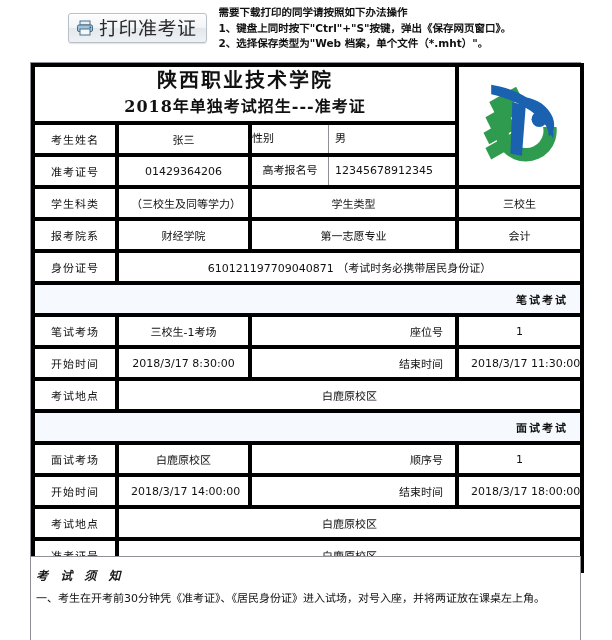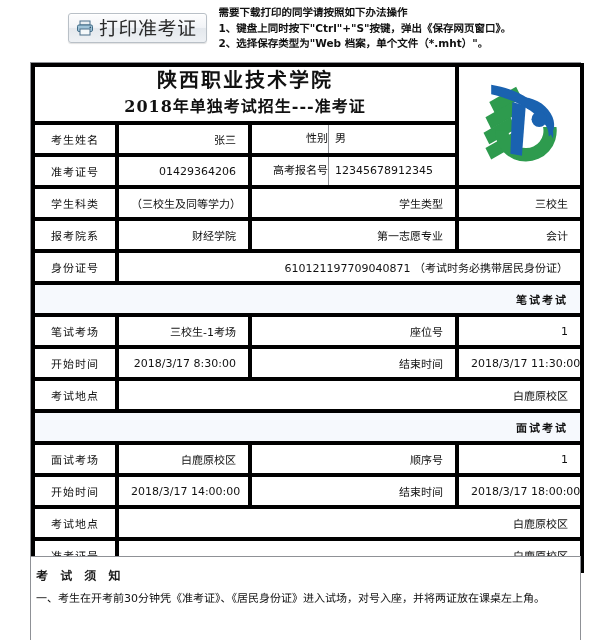--- a/index.html
+++ b/index.html
@@ -91,21 +91,21 @@
     font-family: "DejaVu Sans", "Liberation Sans", sans-serif;
     color: #111;
     overflow: hidden;
     white-space: nowrap;
     margin-top: 44px;
   }
   td.lbl {
     text-align: center;
     letter-spacing: 1px;
   }
-  td.val { text-align: right; }
+  td.val { text-align: center; }
   td.ctr { text-align: right; }
 
   
   td.title-cell {
     height: 62px;
     text-align: center;
     padding: 0;
     border-right: 1px solid #8f9196;
   }
   .title-line1 {
@@ -153,20 +153,21 @@
     height: 84px;
     padding: 9px 5px 0 5px;
     overflow: hidden;
   }
   #notice-title {
     font-size: 12px;
     font-weight: bold;
     letter-spacing: 4px;
     margin-bottom: 7px;
     font-family: "DejaVu Sans", "Liberation Sans", sans-serif;
+    font-style: italic;
   }
   .notice-line {
     font-size: 11px;
     line-height: 17px;
     white-space: nowrap;
     font-family: "DejaVu Sans", "Liberation Sans", sans-serif;
     color: #111;
   }
 </style>
 </head>
@@ -224,27 +225,27 @@
                 <circle cx="70" cy="48" r="8" fill="#1a62b0"></circle>
               </g>
             </svg>
           </span>
         </td>
       </tr>
 
       <tr>
         <td class="lbl">考生姓名</td>
         <td class="val">张三</td>
-        <td class="val" style="padding-left: 0px; position: relative; text-align: left;"><span style="display: inline-block; width: 76px; text-align: right; font-family: Liberation Serif, serif;">性别</span><span style="display: inline-block; width: 1px; height: 28px; background: rgb(143, 145, 150); vertical-align: middle; margin: 0px 6px 0px 0px;"></span><span>男</span></td>
+        <td class="val" style="padding-left: 0px; position: relative; text-align: left;"><span style="display: inline-block; width: 76px; text-align: left; font-family: Liberation Serif, serif;">性别</span><span style="display: inline-block; width: 1px; height: 28px; background: rgb(143, 145, 150); vertical-align: middle; margin: 0px 6px 0px 0px;"></span><span>男</span></td>
       </tr>
 
       <tr>
         <td class="lbl">准考证号</td>
         <td class="val">01429364206</td>
-        <td class="val" style="padding-left: 0px; position: relative; text-align: left;"><span style="display: inline-block; width: 76px; text-align: right;">高考报名号</span><span style="display: inline-block; width: 1px; height: 28px; background: rgb(143, 145, 150); vertical-align: middle; margin: 0px 6px 0px 0px;"></span><span>12345678912345</span></td>
+        <td class="val" style="padding-left: 0px; position: relative; text-align: left;"><span style="display: inline-block; width: 76px; text-align: center;">高考报名号</span><span style="display: inline-block; width: 1px; height: 28px; background: rgb(143, 145, 150); vertical-align: middle; margin: 0px 6px 0px 0px;"></span><span>12345678912345</span></td>
       </tr>
 
       <tr>
         <td class="lbl">学生科类</td>
         <td class="val">（三校生及同等学力）</td>
         <td class="val" style="padding-left:12px">学生类型</td>
         <td class="val">三校生</td>
       </tr>
 
       <tr>

